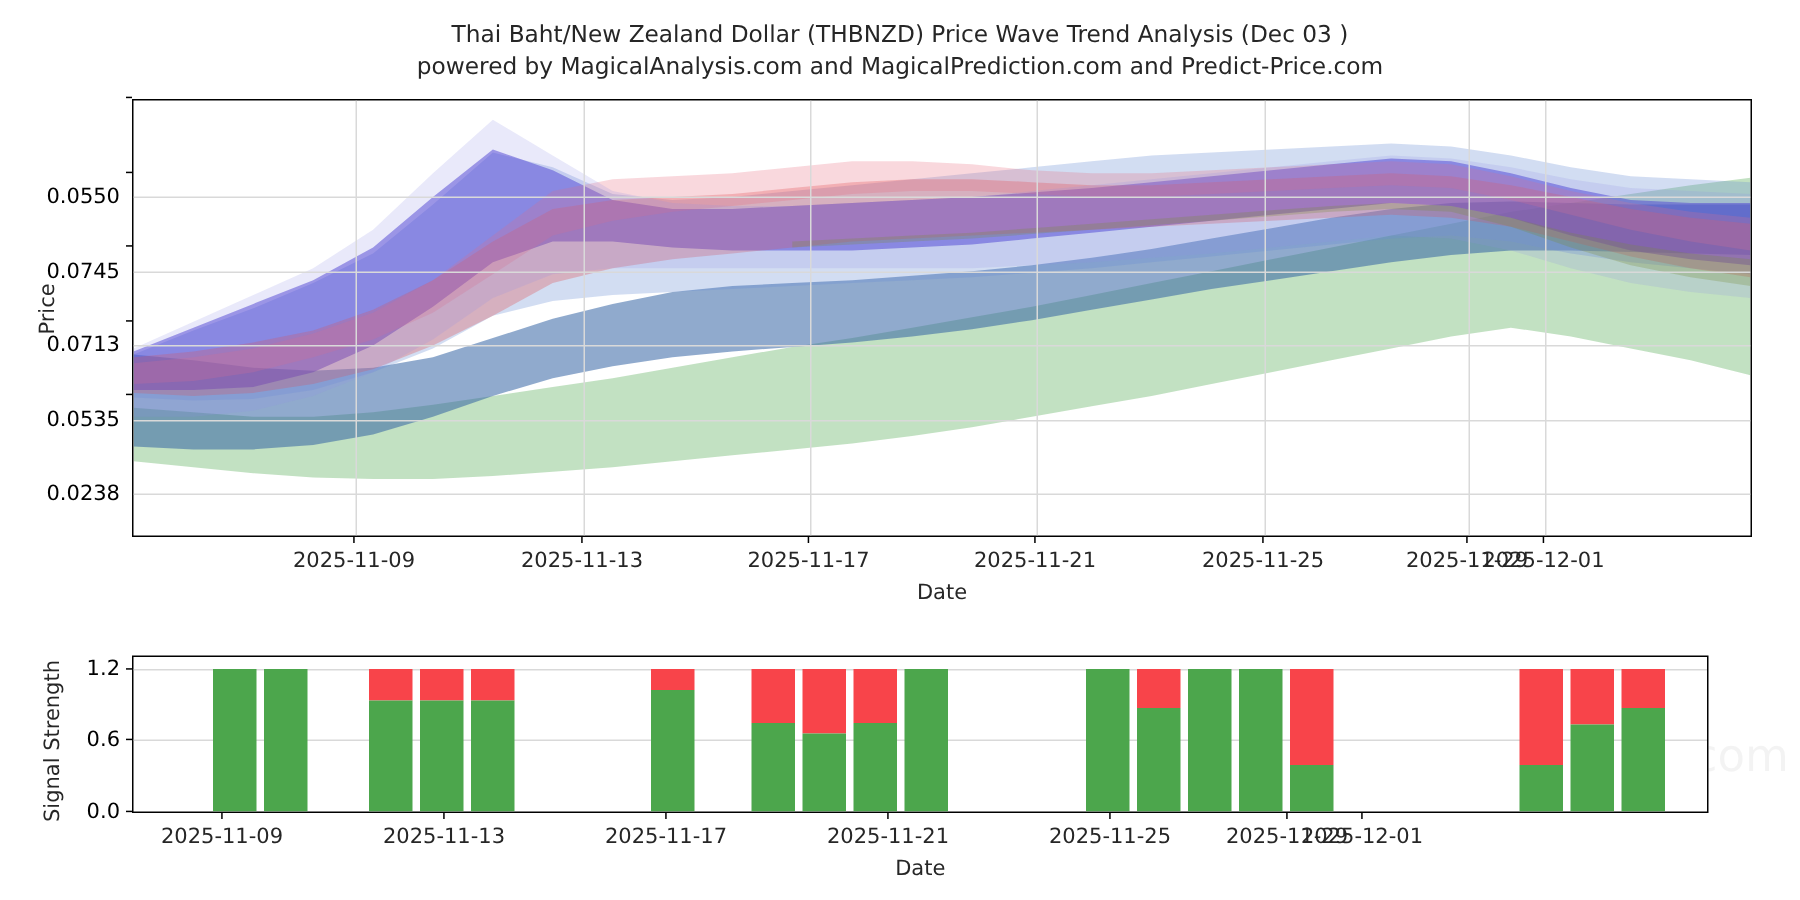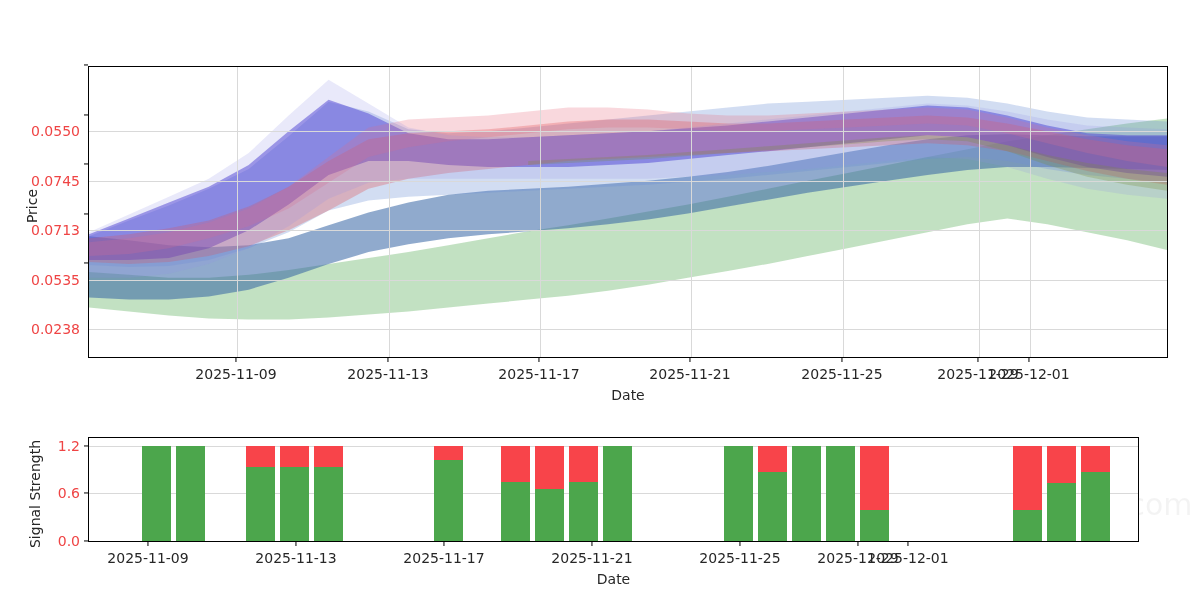--- a/index.html
+++ b/index.html
@@ -49,21 +49,21 @@
   }
   .gridline-v {
     position: absolute; top: 0; bottom: 0;
     width: 1px; background: #d9d9d9;
   }
   
   .ytick {
     position: absolute;
     right: 0;
     text-align: right;
-    color: #ef4444;
+    color: #000000;
     font-size: 14px;
     white-space: nowrap;
     transform: translateY(-50%);
   }
   .ytick-col { position: absolute; width: 74px; }
   #yticks-price  { left: 6px;  top: 66px; height: 292px; }
   #yticks-signal { left: 6px;  top: 437px; height: 105px; }
 
   .tickmark-y {
     position: absolute; width: 4px; height: 1.1px;
@@ -130,20 +130,22 @@
   <div id="watermark-layer">
       <div class="watermark" style="left: 130px; top: 133px;">MagicalAnalysis.com</div>
       <div class="watermark" style="left: 600px; top: 133px;">MagicalPrediction.com</div>
       <div class="watermark" style="left: 130px; top: 278px;">MagicalAnalysis.com</div>
       <div class="watermark" style="left: 600px; top: 278px;">MagicalPrediction.com</div>
       <div class="watermark" style="left: 145px; top: 434px;">MagicalAnalysis.com</div>
       <div class="watermark" style="left: 600px; top: 434px;">MagicalPrediction.com</div>
       <div class="watermark" style="left: 855px; top: 487px;">MagicalPrediction.com</div>
     </div>
 
+  <div class="fig-title" id="title-line1">Thai Baht/New Zealand Dollar (THBNZD) Price Wave Trend Analysis (Dec 03 )</div>
+  <div class="fig-title" id="title-line2">powered by MagicalAnalysis.com and MagicalPrediction.com and Predict-Price.com</div>
 
   <div class="axes" id="axes-price">
     <div id="price-grid">
         <div class="gridline-h" style="top: 262.287px;"></div>
         <div class="gridline-h" style="top: 212.799px;"></div>
         <div class="gridline-h" style="top: 163.311px;"></div>
         <div class="gridline-h" style="top: 113.823px;"></div>
         <div class="gridline-h" style="top: 64.3345px;"></div>
         <div class="gridline-v" style="left: 148px;"></div>
         <div class="gridline-v" style="left: 300px;"></div>

